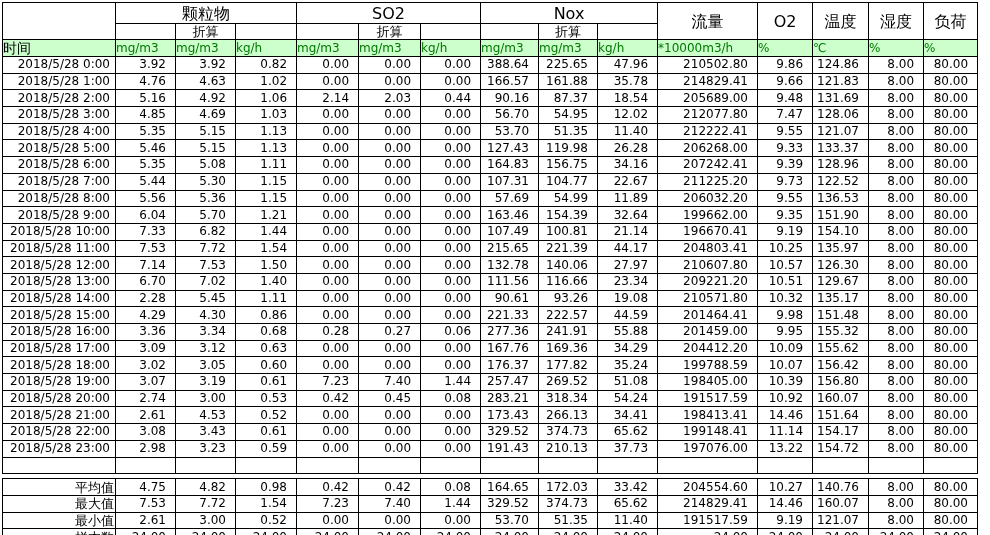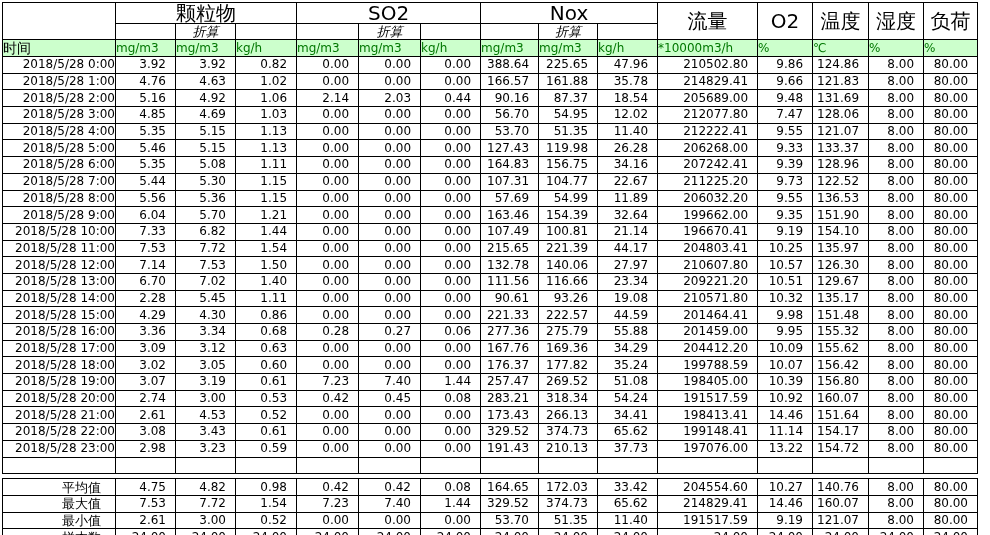--- a/index.html
+++ b/index.html
@@ -11,33 +11,33 @@
   .sheet{position:absolute;left:2px;top:2px;width:976px;}
   table{border-collapse:collapse;table-layout:fixed;width:975px;}
   td{
     border:1px solid var(--grid);
     font-size:12px;color:#000;
     white-space:nowrap;overflow:hidden;
     padding:0;height:15.7px;line-height:15px;
     background:#fff;
   }
   
-  tr.group-row td{height:20px;font-size:20px;text-align:center;line-height:19px;}
-  tr.sub-row td{height:15px;font-size:13px;text-align:center;font-style:italic;}
+  tr.group-row td{height:20px;font-size:16px;text-align:center;line-height:19px;}
+  tr.sub-row td{height:15px;font-size:13px;text-align:center;}
   tr.unit-row td{
     height:16px;background:var(--header-bg);color:var(--header-text);
     text-align:left;font-size:12px;
   }
   tr.unit-row td.time-head{color:#000;font-size:14px;}
   
-  td.time{text-align:right;}
+  td.time{text-align:right;padding-right:5px;}
   td.num{text-align:right;padding-right:9px;}
   td.blank{}
   
-  td.sum-label{text-align:right;padding-right:14px;font-size:13px;}
+  td.sum-label{text-align:right;padding-right:1px;font-size:13px;}
   .gap{height:4px;}
 </style>
 </head>
 <body style="--header-bg: #ccffcc; --header-text: #007700; --grid: #000000;">
 
 <div class="sheet">
 
   <table>
     <colgroup>
       <col style="width:113px">
@@ -372,21 +372,21 @@
         </tr>
         <tr>
           <td class="time">2018/5/28 16:00</td>
           <td class="num">3.36</td>
           <td class="num">3.34</td>
           <td class="num">0.68</td>
           <td class="num">0.28</td>
           <td class="num">0.27</td>
           <td class="num">0.06</td>
           <td class="num">277.36</td>
-          <td class="num">275.79</td>
+          <td class="num">241.91</td>
           <td class="num">55.88</td>
           <td class="num">201459.00</td>
           <td class="num">9.95</td>
           <td class="num">155.32</td>
           <td class="num">8.00</td>
           <td class="num">80.00</td>
         </tr>
         <tr>
           <td class="time">2018/5/28 17:00</td>
           <td class="num">3.09</td>

